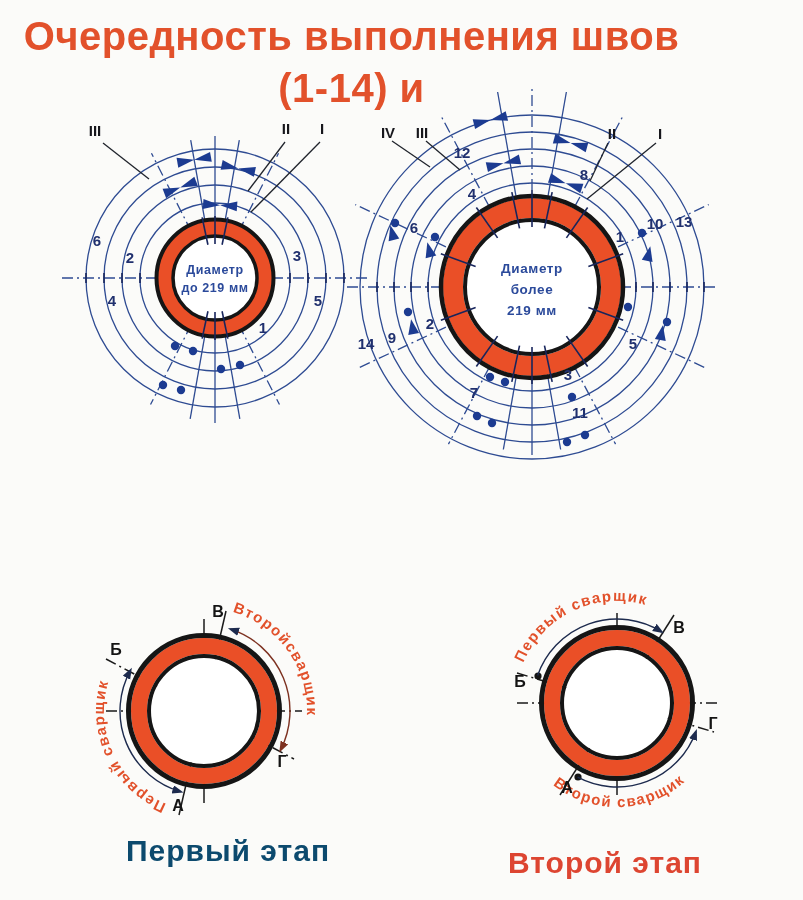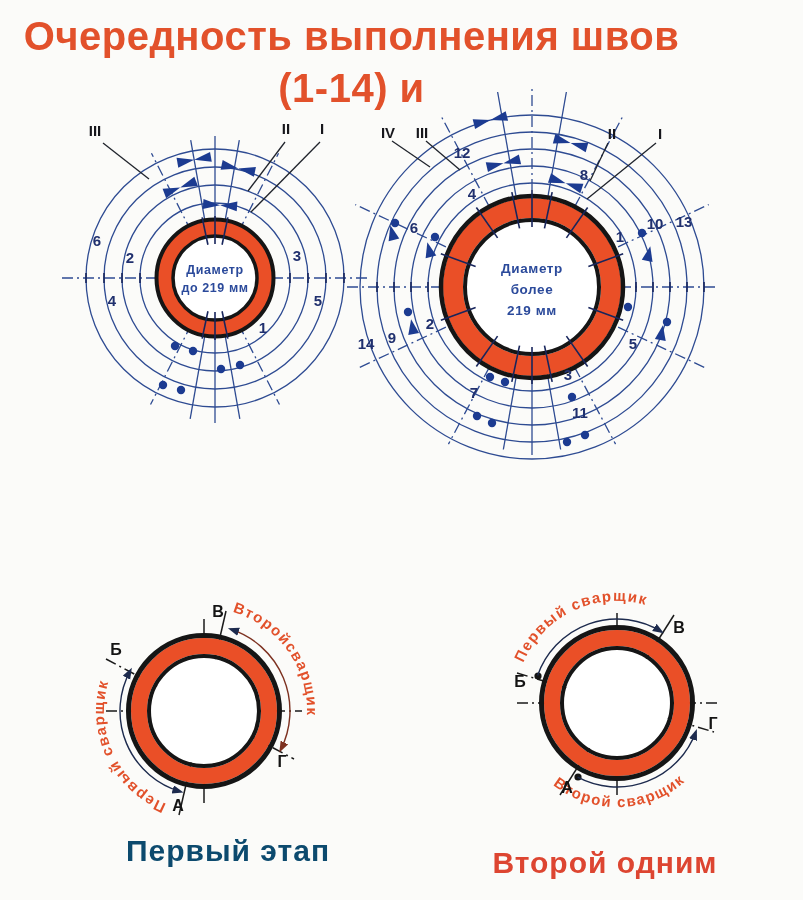--- a/index.html
+++ b/index.html
@@ -324,15 +324,15 @@
     <text class="pt" x="-50" y="90">А</text>
   </g>
 </svg>
 
 <div class="title" id="title-main">
   <div>Очередность выполнения швов (1-14) и</div>
 </div>
 
 
 <div class="caption" id="caption-one">Первый этап</div>
-<div class="caption" id="caption-two">Второй одним</div>
+<div class="caption" id="caption-two">Второй этап</div>
 
 </div>
 
 </body></html>

